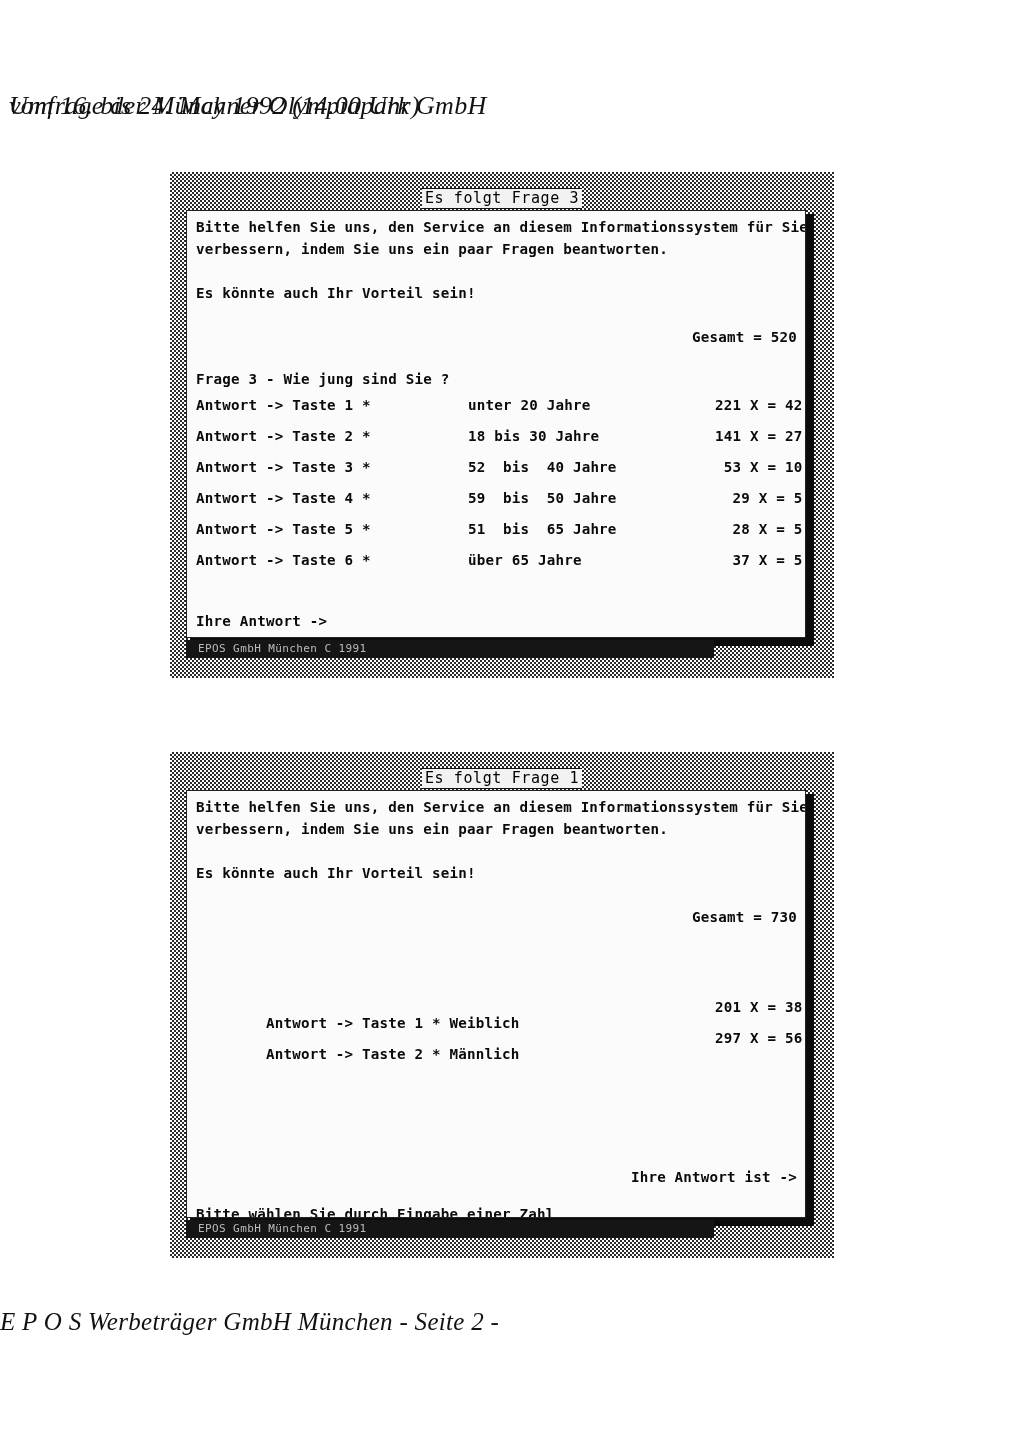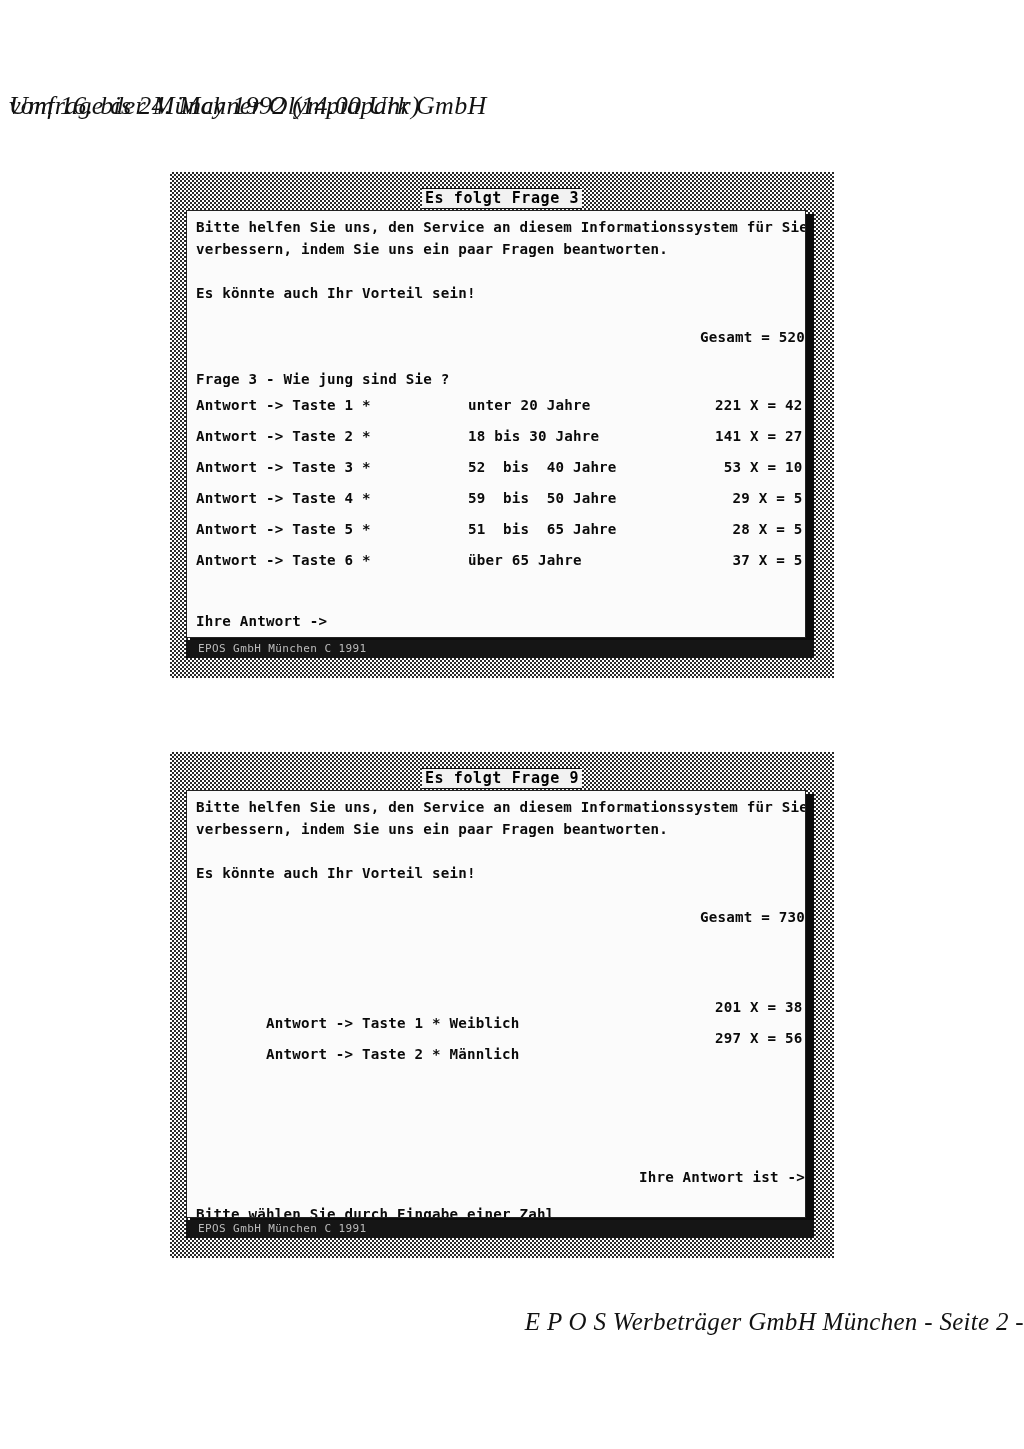--- a/index.html
+++ b/index.html
@@ -30,21 +30,21 @@
     letter-spacing: 0.3px;
   }
   .page-title .line { display: block; }
 
   
   .page-footer {
     position: absolute;
     left: 0;
     top: 1308px;
     width: 1024px;
-    text-align: right;
+    text-align: left;
     font-style: italic;
     font-size: 25px;
     color: #121212;
     letter-spacing: 0.3px;
   }
 
   
   .screen {
     position: absolute;
     left: 170px;
@@ -70,21 +70,21 @@
     width: 100%;
     text-align: center;
     height: 20px;
     line-height: 20px;
   }
   .titlebar-label {
     display: inline-block;
     background: #f2f2f2;
     color: #000000;
     font-family: "DejaVu Sans Mono", "Liberation Mono", monospace;
-    font-weight: bold;
+    font-weight: normal;
     font-size: 15px;
     line-height: 19px;
     padding: 0 3px;
     letter-spacing: 0.6px;
     border-top: 1px solid #111;
     border-bottom: 1px solid #111;
     white-space: pre;
   }
 
   
@@ -120,21 +120,21 @@
     height: 100%;
     padding: 7px 0 0 9px;
     box-sizing: border-box;
   }
 
   
   .statusbar {
     position: absolute;
     left: 16px;
     top: 468px;
-    width: 628px;
+    width: 528px;
     height: 18px;
     background: #151515;
     overflow: hidden;
   }
   .statusbar-label {
     position: absolute;
     left: 12px;
     top: 1px;
     color: #c9c9c9;
     font-family: "DejaVu Sans Mono", "Liberation Mono", monospace;
@@ -146,21 +146,21 @@
   }
 
   
   .line {
     position: absolute;
     left: 9px;
     white-space: pre;
   }
   .line.rightflush {
     left: auto;
-    right: 0;
+    right: 8px;
   }
 
   
   .answer-row {
     position: absolute;
     left: 9px;
     width: 617px;
     white-space: pre;
   }
   .answer-row .col-key {
@@ -251,21 +251,21 @@
   </div>
 
   <div class="statusbar">
     <span class="statusbar-label">EPOS GmbH München C 1991</span>
   </div>
 </div>
 
 <div class="screen screen-2">
 
   <div class="titlebar">
-    <span class="titlebar-label">Es folgt Frage 9</span>
+    <span class="titlebar-label">Es folgt Frage 1</span>
   </div>
 
   <div class="console-shadow"></div>
 
   <div class="console">
     <div class="console-inner">
 
       <div class="line" style="top:8px">Bitte helfen Sie uns, den Service an diesem Informationssystem für Sie zu</div>
       <div class="line" style="top:30px">verbessern, indem Sie uns ein paar Fragen beantworten.</div>
 

